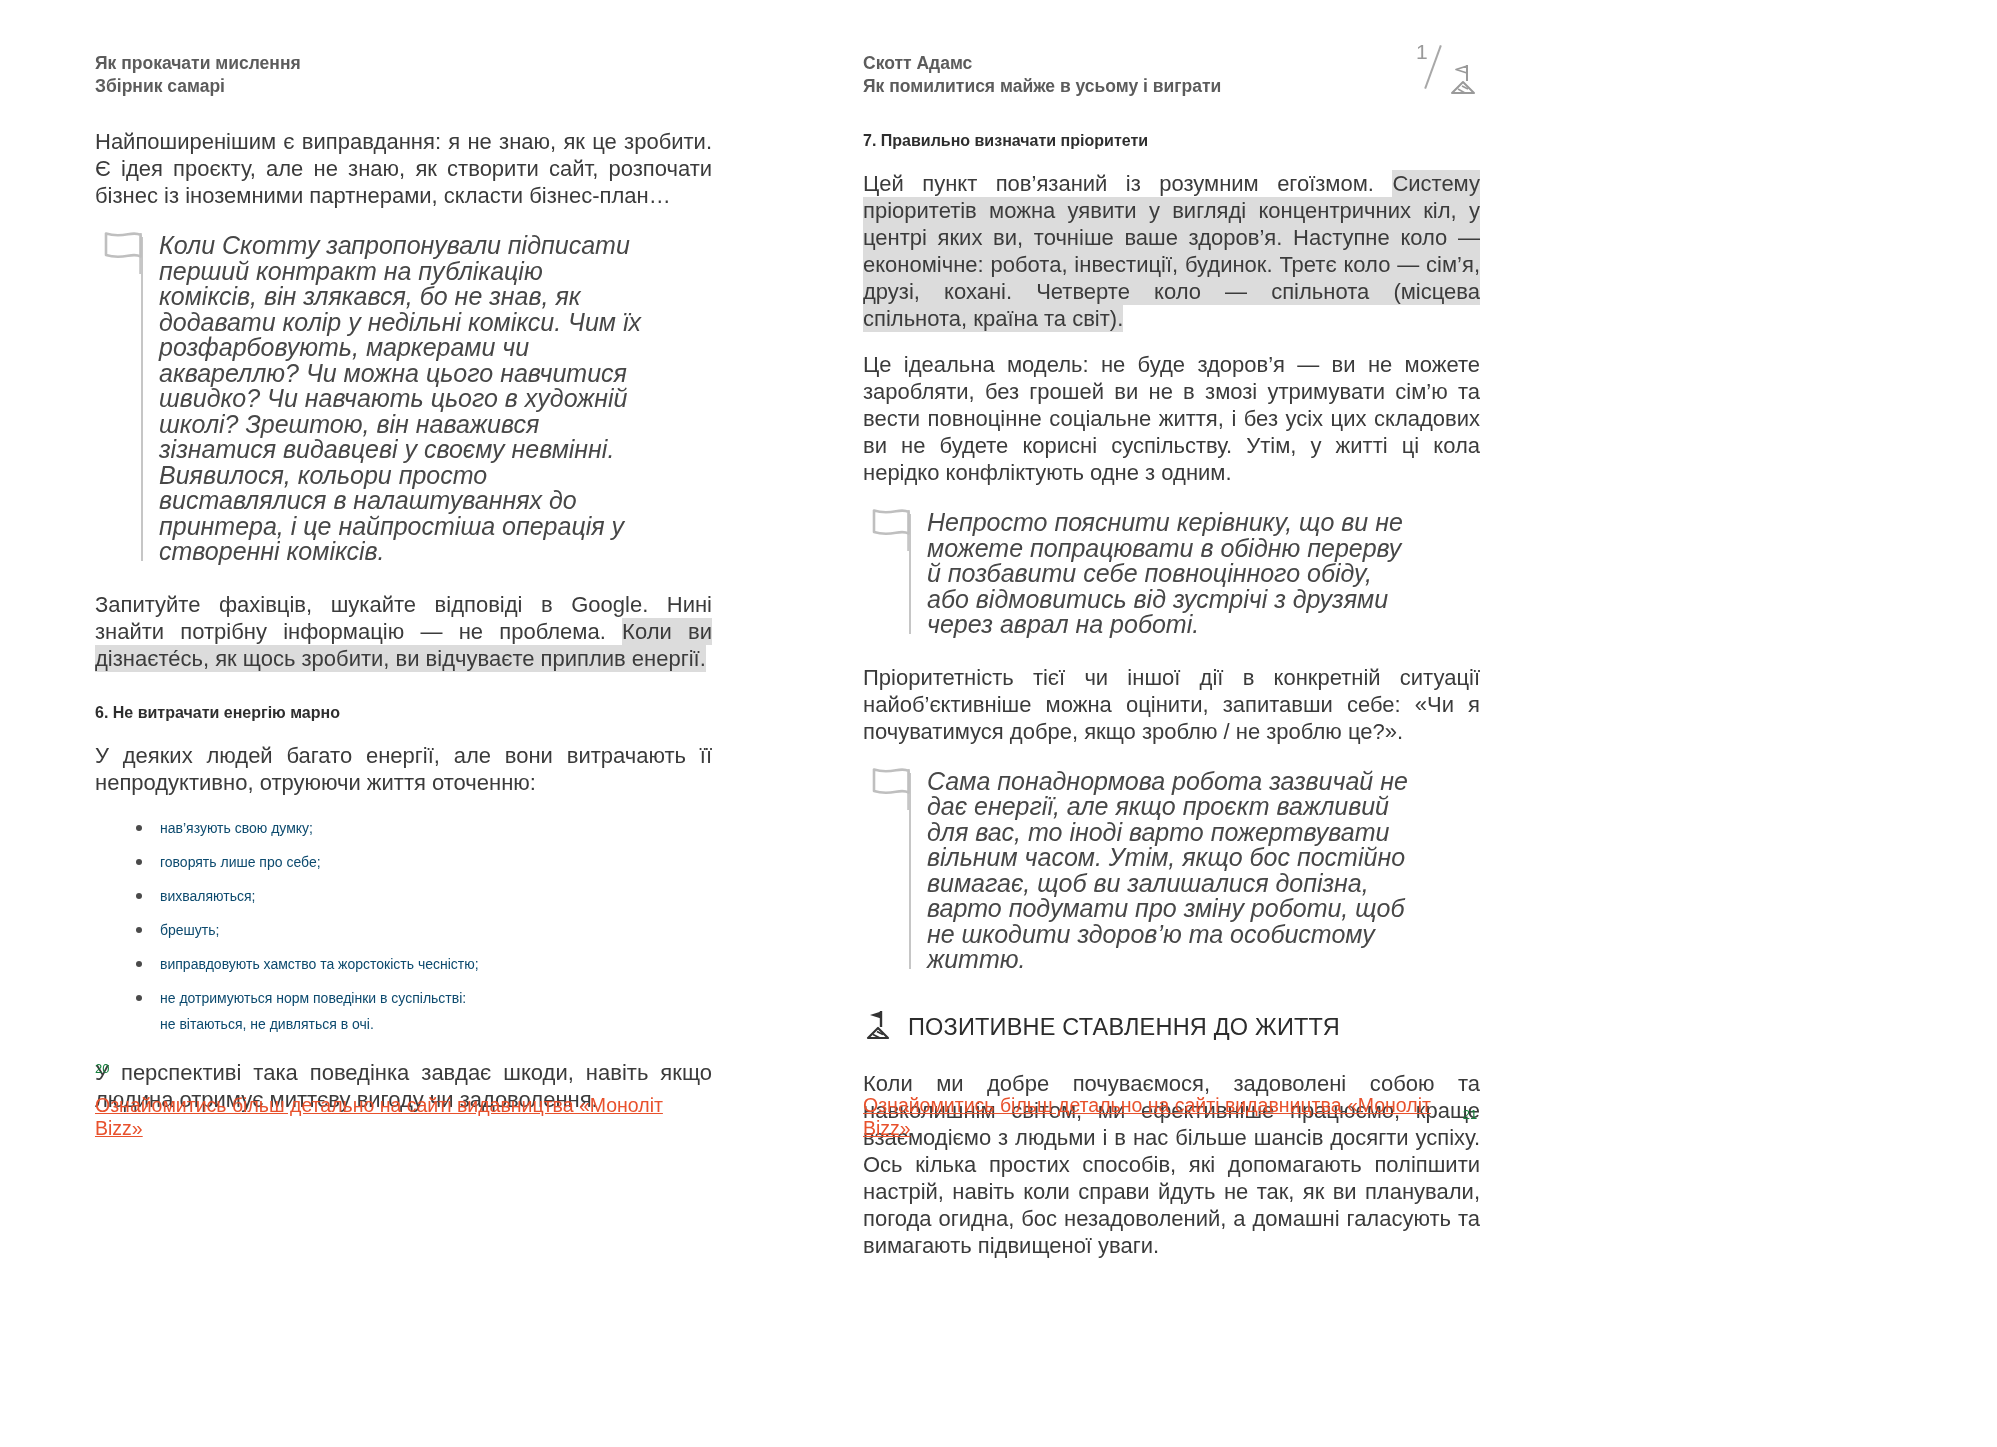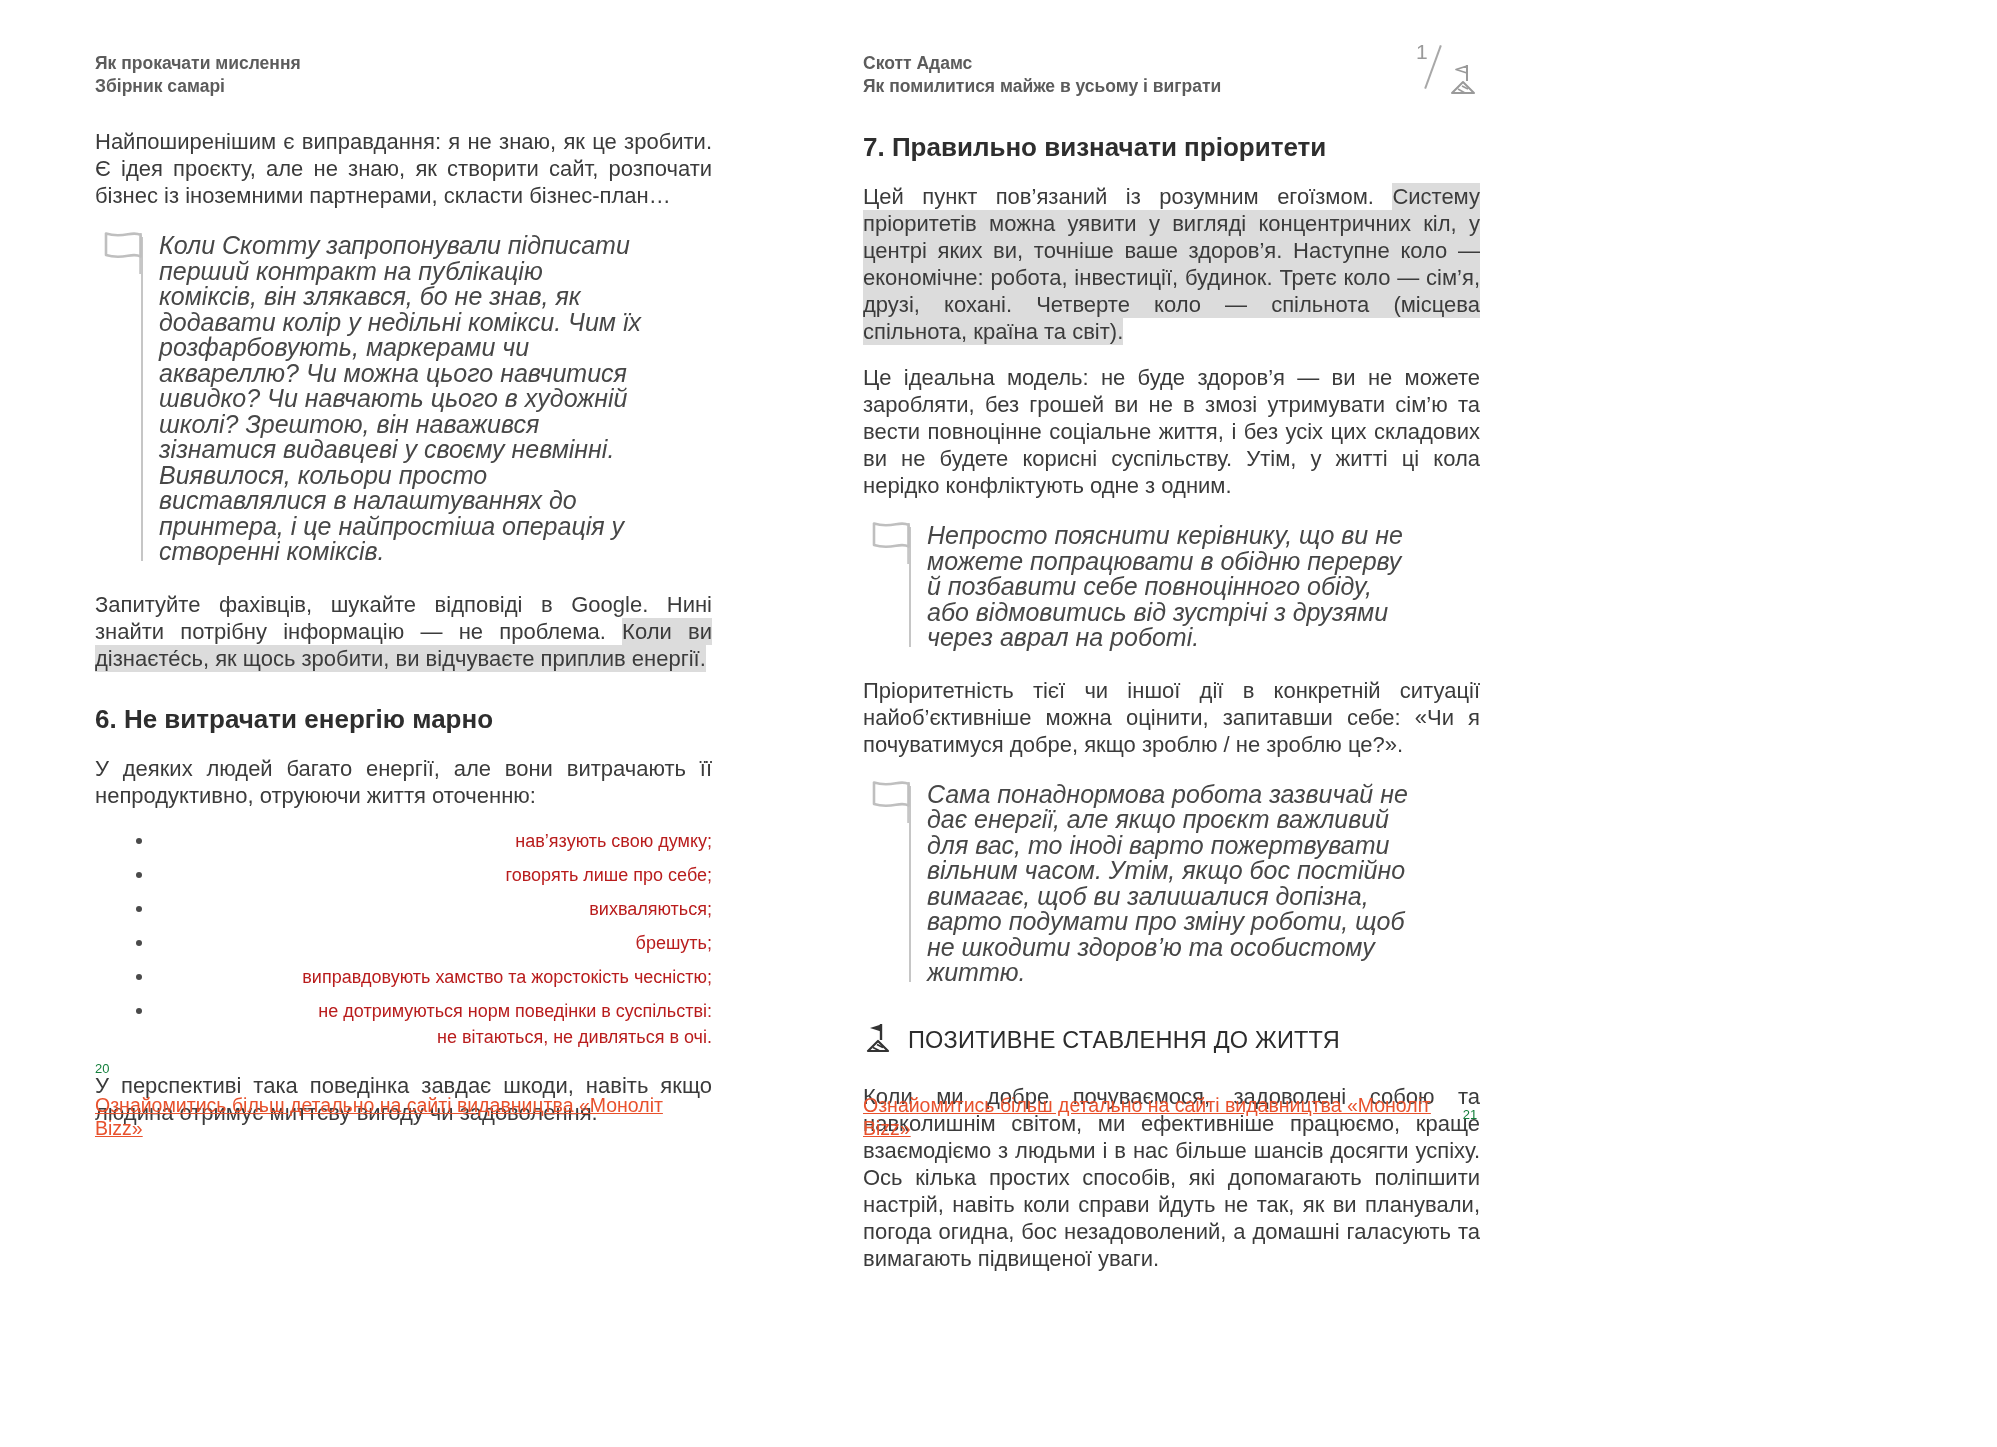--- a/index.html
+++ b/index.html
@@ -48,29 +48,29 @@
     content:""; position:absolute; left:45.5px; top:4px; bottom:4px;
     width:2.5px; background:#c6c6c6;
   }
   .quote-flag { position:absolute; left:2px; top:-5px; }
   .quote-text {
     font-style:italic; font-size:25px; line-height:25.5px;
     color:#474747; text-align:left;
   }
 
   .section-title {
-    font-size:26px; font-weight:700; color:#2e2e2e;
+    font-size:16px; font-weight:700; color:#2e2e2e;
     margin:32px 0 20px;
   }
   .col.right .section-title { margin-top:4px; }
 
   .bullets { list-style:none; margin:2px 0 22px; padding-left:65px; }
   .bullets li {
-    position:relative; font-size:18px; line-height:26px;
-    color:#b91c1c; margin-bottom:8px;text-align:right;
+    position:relative; font-size:14px; line-height:26px;
+    color:#0c4a6e; margin-bottom:8px;
   }
   .bullets li::before {
     content:""; position:absolute; left:-24px; top:10px;
     width:6px; height:6px; border-radius:50%; background:#4a4a4a;
   }
   .multiline { white-space:pre-line; }
 
   .positive-heading {
     display:flex; align-items:center; gap:15px;
     font-size:23.5px; font-weight:400; color:#2c2c2c;

